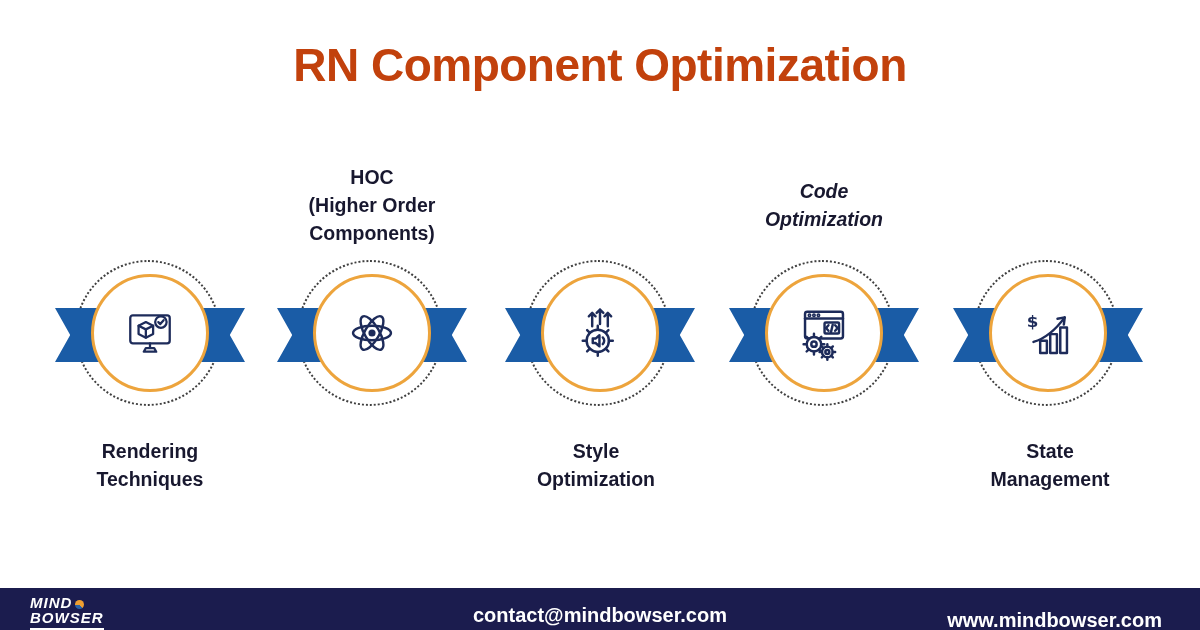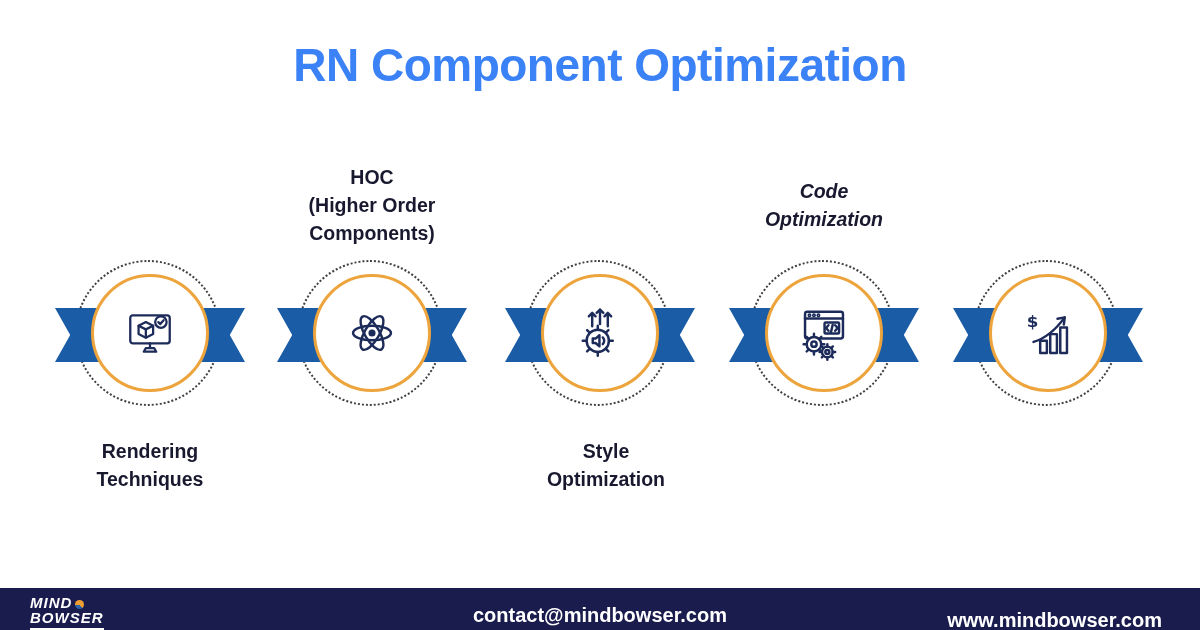--- a/index.html
+++ b/index.html
@@ -2,30 +2,30 @@
 <html><head>
 <meta charset="utf-8">
 <style>
   html,body{margin:0;padding:0;}
   .canvas{
     position:relative;width:1200px;height:630px;background:#ffffff;overflow:hidden;
     font-family:"Liberation Sans", sans-serif;
   }
   .title{
     position:absolute;top:38px;left:0;width:1200px;text-align:center;
-    font-size:46px;font-weight:800;letter-spacing:-0.5px;color:#3b82f6;
+    font-size:46px;font-weight:800;letter-spacing:-0.5px;color:#c2410c;
   }
   
   .lbl{
     position:absolute;width:240px;text-align:center;font-weight:700;
     font-size:19.5px;line-height:28px;color:#18182f;white-space:pre-line;
   }
   .lbl1{left:30px;top:437px;}
   .lbl2{left:252px;top:163px;}
-  .lbl3{left:486px;top:437px;}
+  .lbl3{left:476px;top:437px;}
   .lbl4{left:704px;top:177px;font-style:italic;}
   .lbl5{left:930px;top:437px;}
   
   .badge{position:absolute;width:190px;height:150px;top:260px;}
   .b1{left:55px;} .b2{left:277px;} .b3{left:505px;} .b4{left:729px;} .b5{left:953px;}
   .dotted{
     position:absolute;left:20px;top:0px;width:146px;height:146px;border-radius:50%;
     border:2px dotted #3f3f3f;box-sizing:border-box;z-index:1;
   }
   .ribbon{
@@ -69,20 +69,22 @@
 
   <div class="lbl lbl2">HOC
 (Higher Order
 Components)</div>
   <div class="lbl lbl1">Rendering
 Techniques</div>
   <div class="lbl lbl3">Style
 Optimization</div>
   <div class="lbl lbl4">Code
 Optimization</div>
+  <div class="lbl lbl5">State
+Management</div>
 
   <div class="badge b1">
     <div class="dotted"></div>
     <div class="ribbon"></div>
     <div class="circle">
       <span>
         <svg viewBox="0 0 52 52" width="54" height="54">
           <g class="icon-stroke">
             <rect x="7" y="9" width="38" height="27" rx="2.5"></rect>
             <path d="M26 36 v4"></path>

